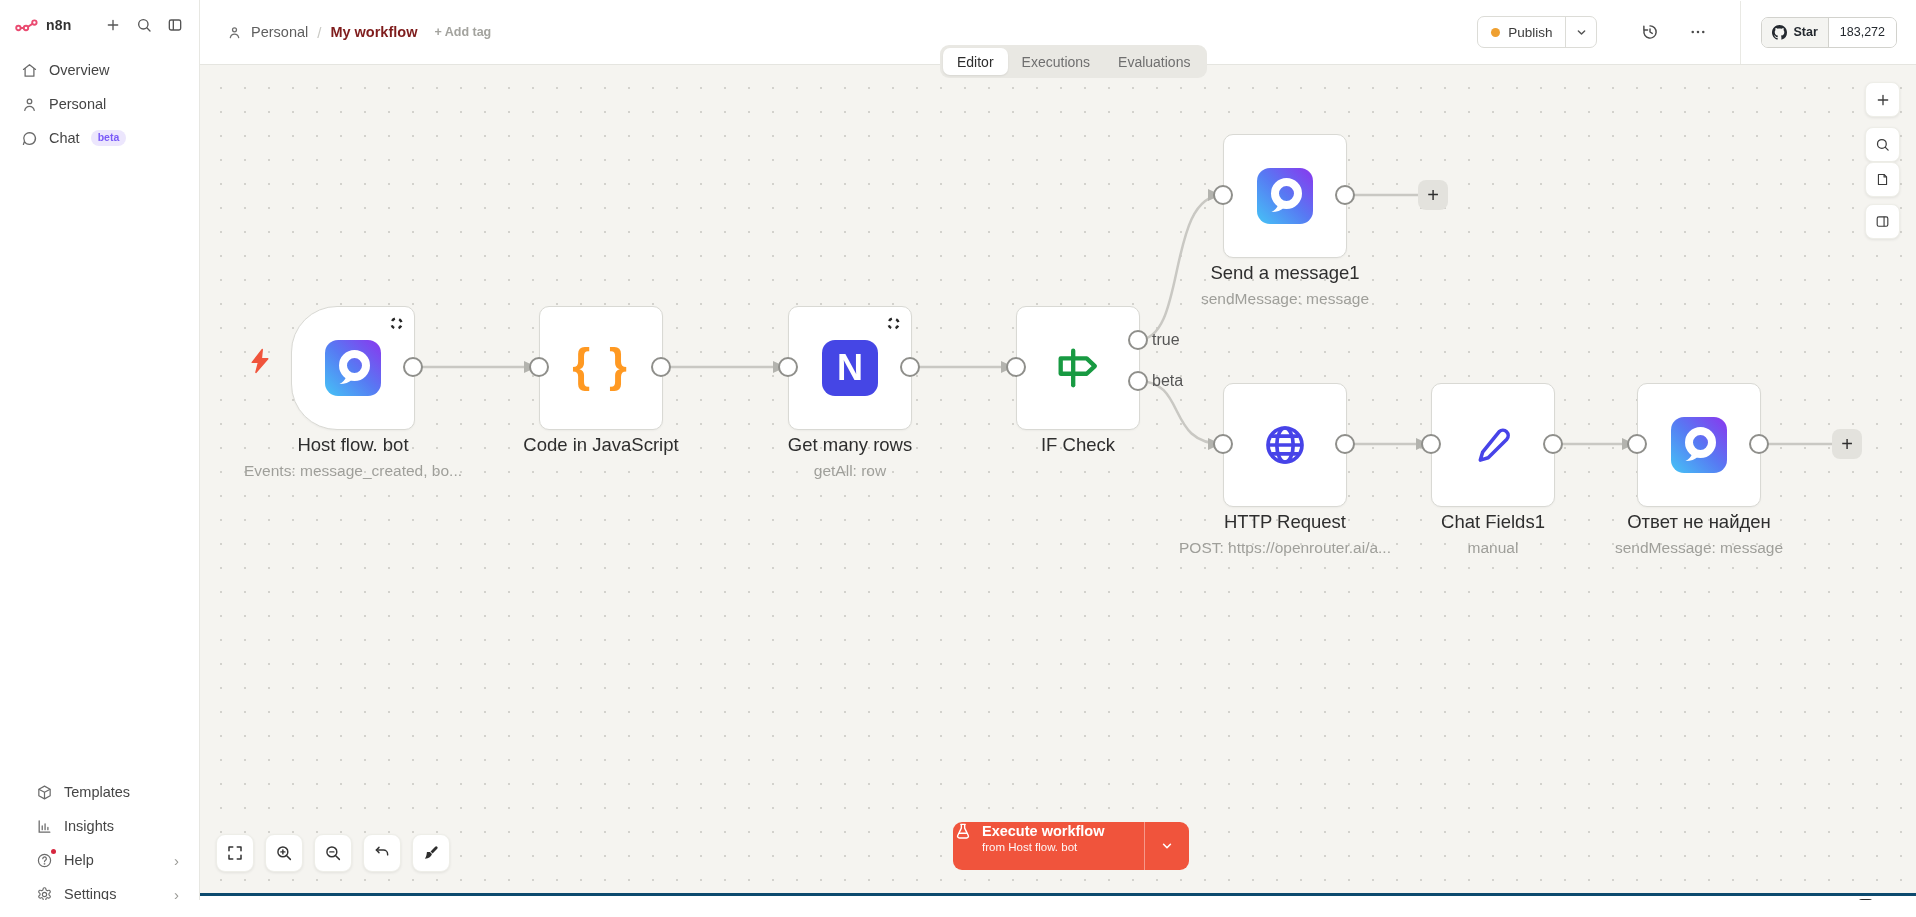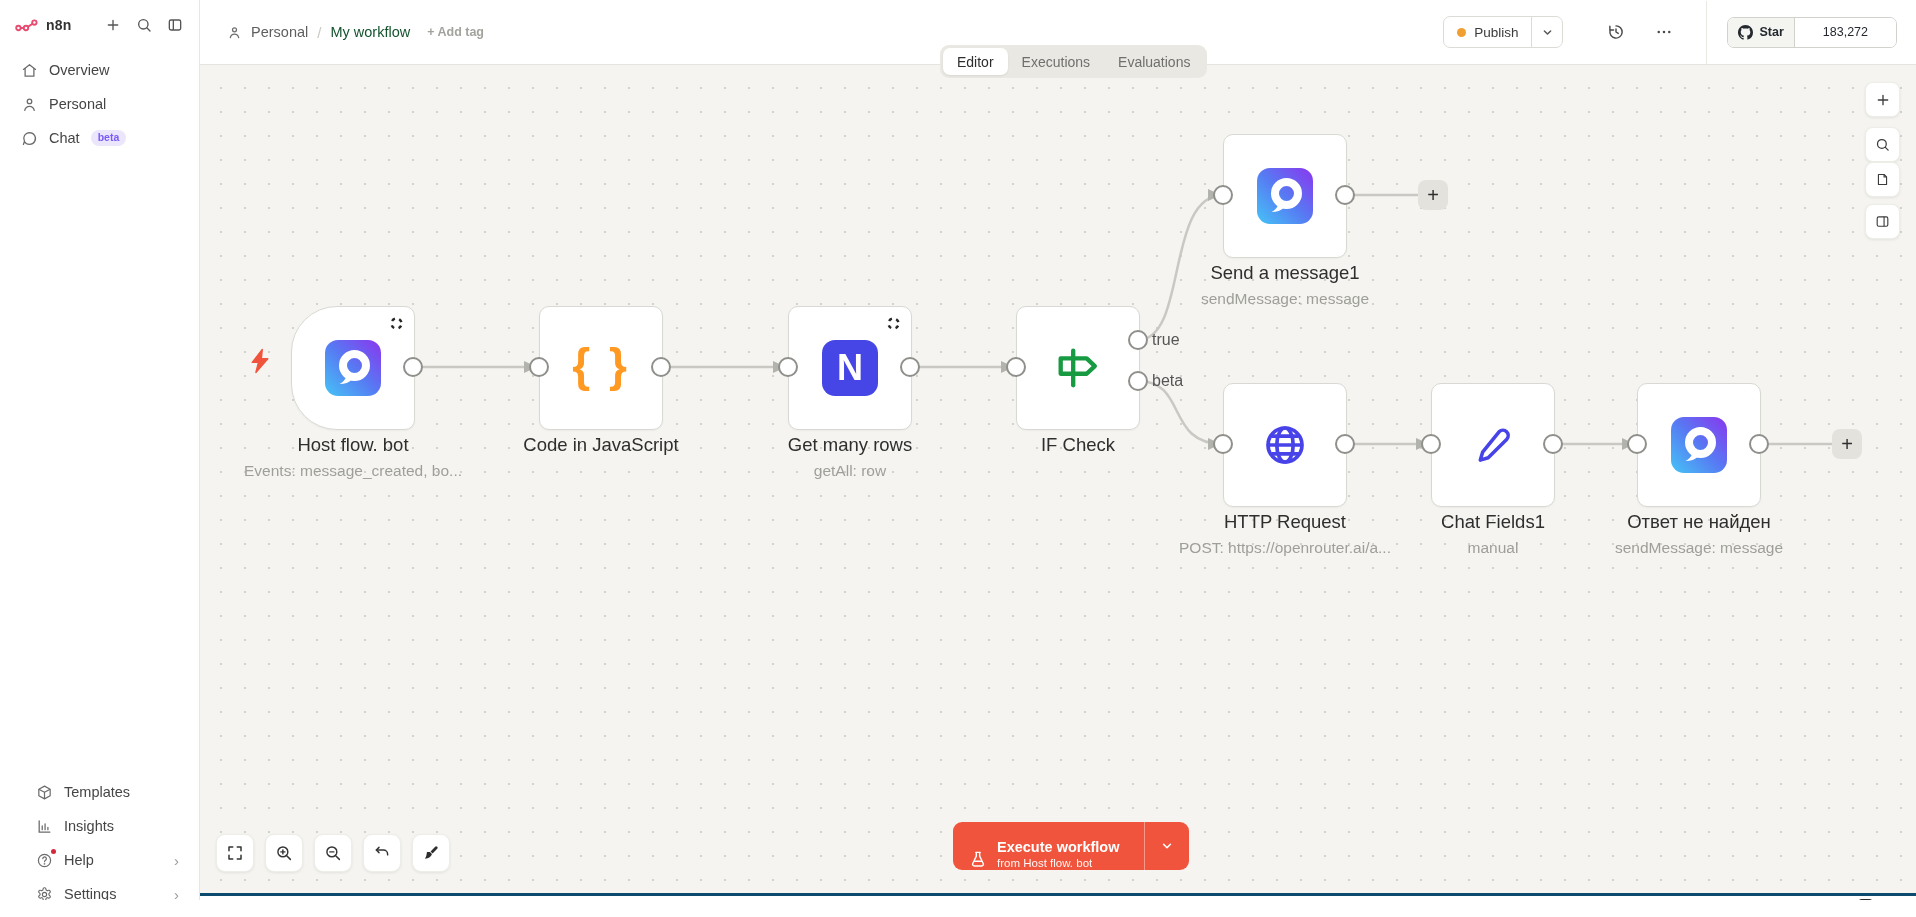--- a/index.html
+++ b/index.html
@@ -16,32 +16,32 @@
   .side-item .chev{margin-left:auto;color:#9a9a96;font-size:15px;line-height:1;}
   .badge-beta{font-size:10.5px;font-weight:600;padding:2px 7px;border-radius:9px;line-height:1.1;}
   .dot-red{position:absolute;top:-2px;right:-3px;width:5px;height:5px;border-radius:50%;background:#d6273f;}
   .side-bottom{position:absolute;left:15px;right:0;bottom:6px;}
 
   
   .header{position:absolute;left:199px;top:0;right:0;height:64px;background:#fff;border-bottom:1px solid #e5e5e0;display:flex;align-items:center;padding:0 19px 0 28px;z-index:30;}
   .breadcrumb{display:flex;align-items:center;gap:9px;font-size:14.5px;}
   .bc-proj{color:#5f5f5f;}
   .bc-sep{color:#c9c9c4;font-size:15px;}
-  .bc-title{color:#14532d;font-weight:400;}
+  .bc-title{color:#7f1d1d;font-weight:700;}
   .bc-addtag{color:#a3a39e;font-size:12.5px;font-weight:600;margin-left:8px;cursor:pointer;}
   .header-right{margin-left:auto;display:flex;align-items:center;}
   .publish-split{display:flex;height:30px;border:1px solid #dcdcd7;border-radius:7px;overflow:hidden;background:#fff;cursor:pointer;}
   .publish-main{display:flex;align-items:center;gap:8px;padding:0 13px;font-size:13.5px;color:#3c3c3c;font-weight:500;}
   .pub-dot{width:9px;height:9px;border-radius:50%;}
   .publish-caret{width:30px;border-left:1px solid #dcdcd7;display:flex;align-items:center;justify-content:center;color:#555;}
   .hd-icon{width:24px;height:24px;display:flex;align-items:center;justify-content:center;color:#4a4a4a;cursor:pointer;}
   .header-divider{width:1px;height:63px;background:#e9e9e4;margin-left:30px;}
   .star-widget{display:flex;height:29px;border:1px solid #d2d2cd;border-radius:7px;overflow:hidden;font-size:12.5px;font-weight:600;color:#24292f;margin-left:20px;cursor:pointer;}
   .star-left{display:flex;align-items:center;gap:6px;background:#f4f4f1;padding:0 10px;}
-  .star-count{display:flex;align-items:center;background:#fff;padding:0 28px;border-left:1px solid #d2d2cd;font-weight:500;}
+  .star-count{display:flex;align-items:center;background:#fff;padding:0 11px;border-left:1px solid #d2d2cd;font-weight:500;}
 
   
   .canvas{position:absolute;left:199px;top:64px;width:1717px;height:829px;overflow:hidden;background:#f5f4f0;background-image:radial-gradient(#d3d2cd 1.1px,transparent 1.25px);background-size:24px 24px;background-position:10px 12px;}
   .wires{position:absolute;left:0;top:0;pointer-events:none;}
   .wf-node{position:absolute;cursor:pointer;}
   .node-box{width:122px;height:122px;background:#fff;border:1px solid #d9d9d4;border-radius:10px;display:flex;align-items:center;justify-content:center;position:relative;box-shadow:0 1px 2px rgba(0,0,0,.04);}
   .node-box.trigger{border-radius:46px 10px 10px 46px;}
   .node-spinner{position:absolute;top:9px;right:10px;line-height:0;}
   .node-title{position:absolute;top:128px;left:50%;transform:translateX(-50%);white-space:nowrap;font-size:18.5px;color:#2e2e2e;font-weight:500;text-align:center;}
   .node-subtitle{position:absolute;top:156px;left:50%;transform:translateX(-50%);white-space:nowrap;font-size:15.5px;color:#9f9f9a;}
@@ -58,21 +58,21 @@
   .tab.active{background:#fff;color:#2d2d2d;font-weight:500;box-shadow:0 1px 2px rgba(0,0,0,.08);}
 
   
   .canvas-controls{position:absolute;left:216px;top:834px;display:flex;gap:11px;z-index:35;}
   .ctrl-btn{width:36px;height:36px;background:#fff;border:1px solid #eeeee8;border-radius:9px;box-shadow:0 1px 3px rgba(0,0,0,.08);display:flex;align-items:center;justify-content:center;color:#333;cursor:pointer;}
   .right-toolbar{position:absolute;left:1865px;top:0;z-index:35;}
   .rt-btn{position:absolute;left:0;width:33px;height:33px;background:#fff;border:1px solid #eeeee8;border-radius:8px;box-shadow:0 1px 3px rgba(0,0,0,.08);display:flex;align-items:center;justify-content:center;color:#3c3c3c;cursor:pointer;}
 
   
   .execute-btn{position:absolute;left:953px;top:822px;width:236px;height:48px;border-radius:9px;display:flex;color:#fff;z-index:35;cursor:pointer;overflow:hidden;}
-  .exec-main{flex:1;display:flex;align-items:flex-end;gap:9px;padding-left:15px;}
+  .exec-main{flex:1;display:flex;align-items:flex-start;gap:9px;}
   .exec-lines{display:flex;flex-direction:column;line-height:1.25;}
   .exec-l1{font-size:14.5px;font-weight:700;}
   .exec-l2{font-size:11.5px;font-weight:500;opacity:.95;}
   .exec-caret{width:44px;display:flex;align-items:center;justify-content:center;border-left:1px solid rgba(255,255,255,.4);}
 
   
   .logsbar{position:absolute;left:199px;top:893px;right:0;height:24px;background:#fff;border-top:3px solid #0c4a6e;display:flex;align-items:center;padding:0 16px 0 23px;z-index:36;box-sizing:border-box;}
   .logs-title{font-size:12.5px;color:#3f3f3f;font-weight:500;}
   .logs-icons{margin-left:auto;display:flex;align-items:center;gap:14px;}
   .popout{width:15px;height:15px;background:#2c2c2c;border-radius:4px;color:#fff;font-size:9px;display:flex;align-items:center;justify-content:center;cursor:pointer;}

